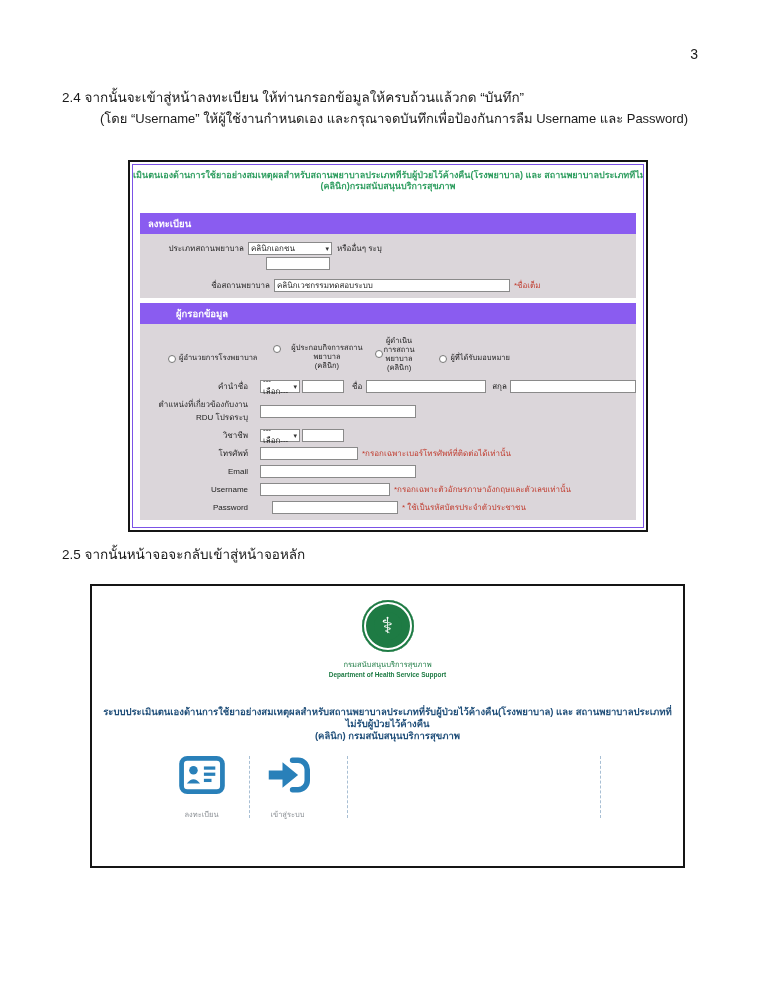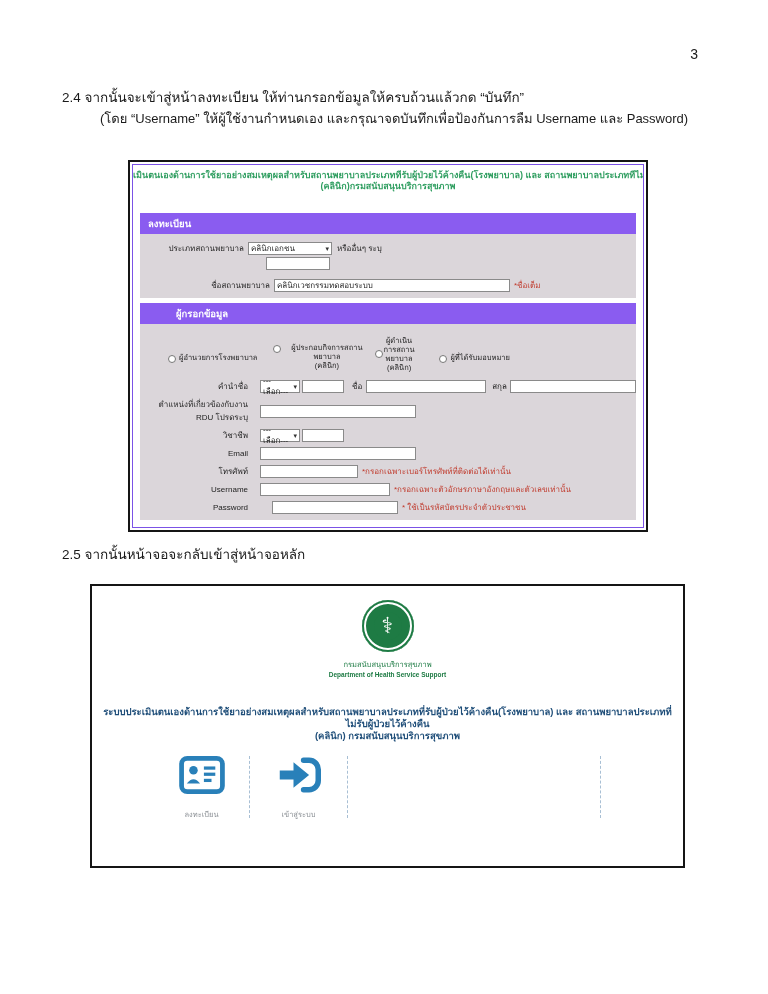--- a/index.html
+++ b/index.html
@@ -49,21 +49,21 @@
   
   .logo-wrap{position:absolute;left:0;top:14px;width:100%;text-align:center;}
   .logo-circle{width:52px;height:52px;border-radius:50%;background:var(--logogreen);margin:0 auto;display:flex;align-items:center;justify-content:center;box-shadow:inset 0 0 0 2px var(--logogreen), inset 0 0 0 4px #fff, inset 0 0 0 12px var(--logogreen);}
   .logo-glyph{color:#fff;font-size:22px;line-height:1;}
   .org-th{color:var(--logogreen);font-weight:normal;font-size:7.5px;margin-top:6px;}
   .org-en{color:var(--logogreen);font-weight:bold;font-size:6.5px;margin-top:1px;}
   .home-heading{position:absolute;left:8px;right:8px;top:120px;text-align:center;color:var(--navy);font-weight:bold;font-size:9.5px;line-height:12px;}
   .menu-row{position:absolute;left:0;top:168px;width:100%;height:80px;}
   .menu-item{position:absolute;text-align:center;cursor:pointer;}
   .mi1{left:62px;width:95px;}
-  .mi2{left:164px;width:85px;}
+  .mi2{left:153px;width:85px;}
   .mi3{left:268px;width:185px;}
   .menu-icon{height:42px;display:flex;align-items:center;justify-content:center;}
   .menu-label{margin-top:12px;color:#8a8f94;font-size:7.5px;}
   .vdiv{position:absolute;top:2px;height:62px;border-left:1px dashed #a8bfd4;}
   .d1{left:157px;}
   .d2{left:255px;}
   .d3{left:508px;}
 </style>
 </head>
 <body>
@@ -145,28 +145,28 @@
       <div class="frow">
         <span class="flabel" style="width:112px;">วิชาชีพ</span>
         <span class="fakeselect" style="width:40px;margin-left:8px;">
             <span>---เลือก---</span>
             <span class="sel-arrow">▾</span>
           </span>
         <input class="tin" style="width: 42px; margin-left: 2px;">
       </div>
 
       <div class="frow">
-        <span class="flabel" style="width:112px;">Email</span>
-        <input class="tin" style="width: 156px; margin-left: 8px;">
-      </div>
-
-      <div class="frow">
         <span class="flabel" style="width:112px;">โทรศัพท์</span>
         <input class="tin" style="width: 98px; margin-left: 8px;">
         <span class="rednote">*กรอกเฉพาะเบอร์โทรศัพท์ที่ติดต่อได้เท่านั้น</span>
+      </div>
+
+      <div class="frow">
+        <span class="flabel" style="width:112px;">Email</span>
+        <input class="tin" style="width: 156px; margin-left: 8px;">
       </div>
 
       <div class="frow">
         <span class="flabel" style="width:112px;">Username</span>
         <input class="tin" style="width: 130px; margin-left: 8px;">
         <span class="rednote">*กรอกเฉพาะตัวอักษรภาษาอังกฤษและตัวเลขเท่านั้น</span>
       </div>
 
       <div class="frow" style="margin-bottom:2px;">
         <span class="flabel" style="width:112px;">Password</span>

